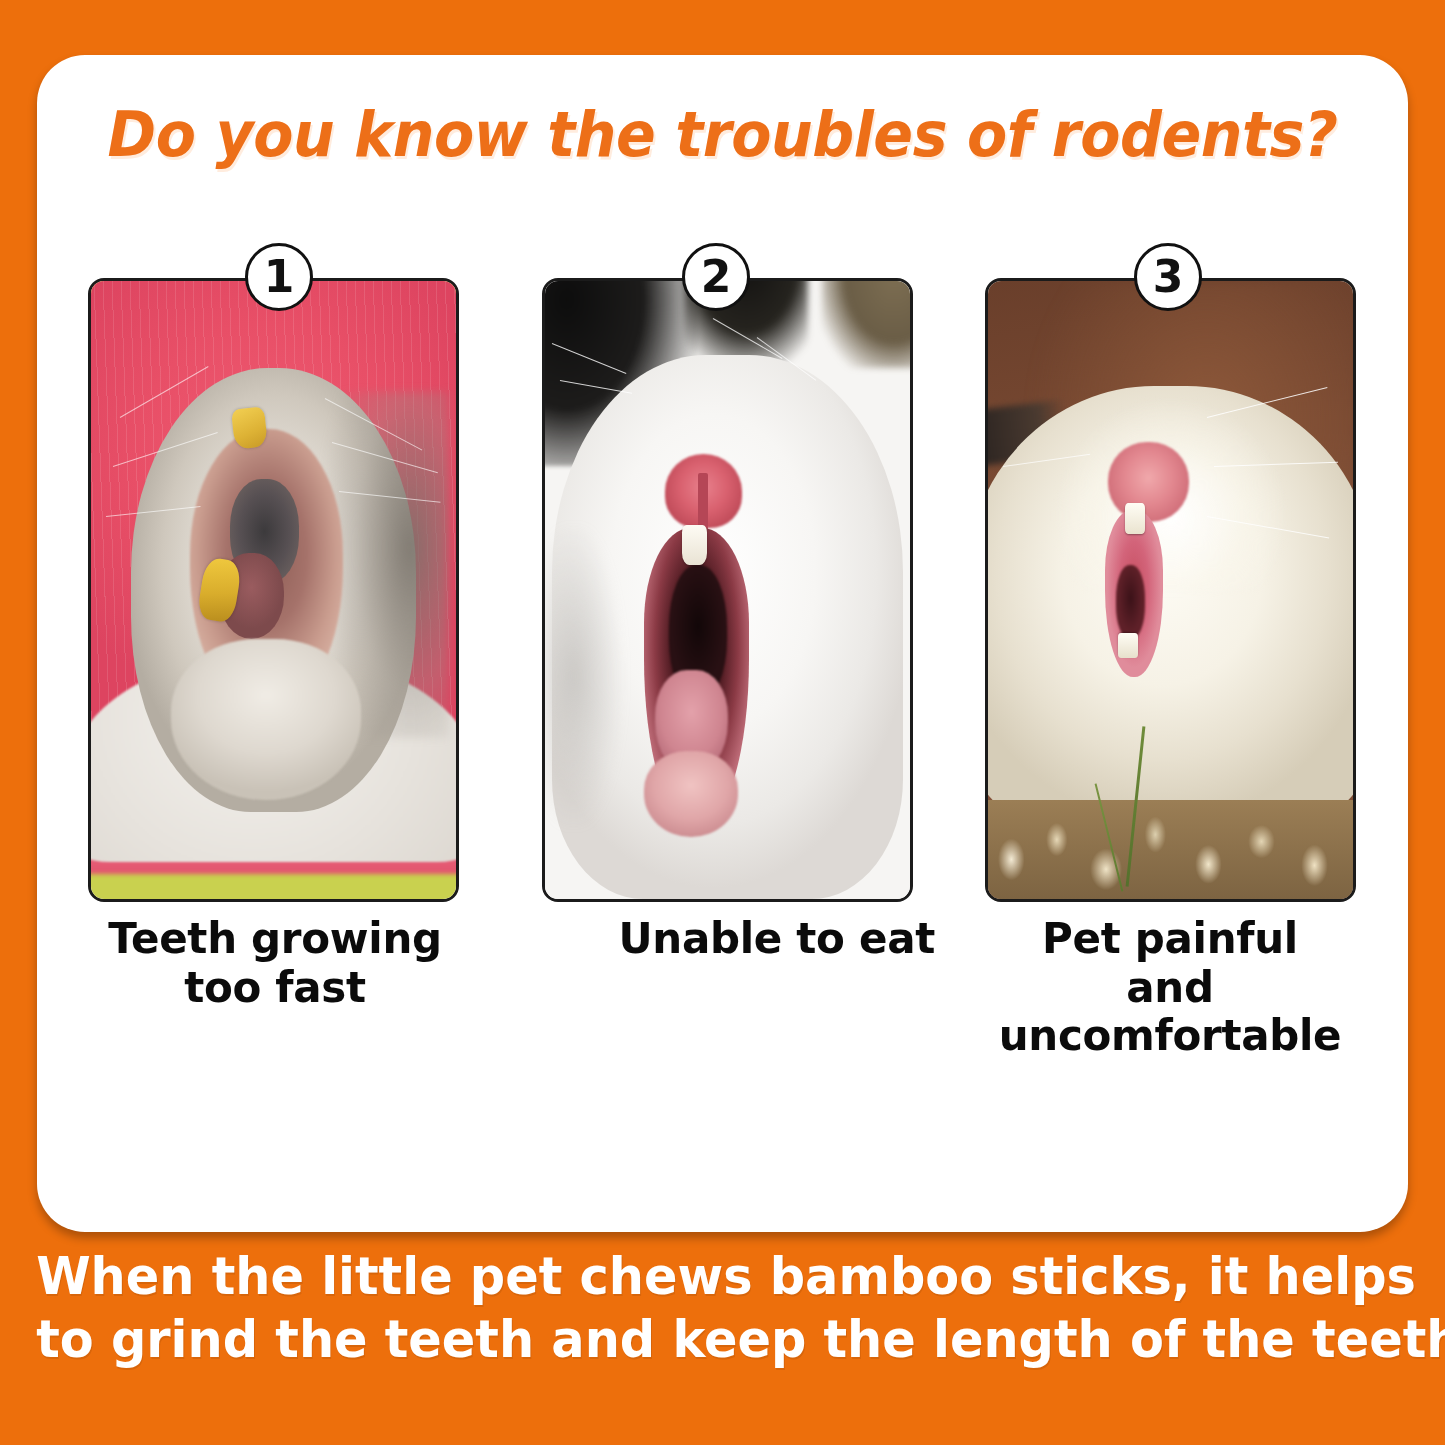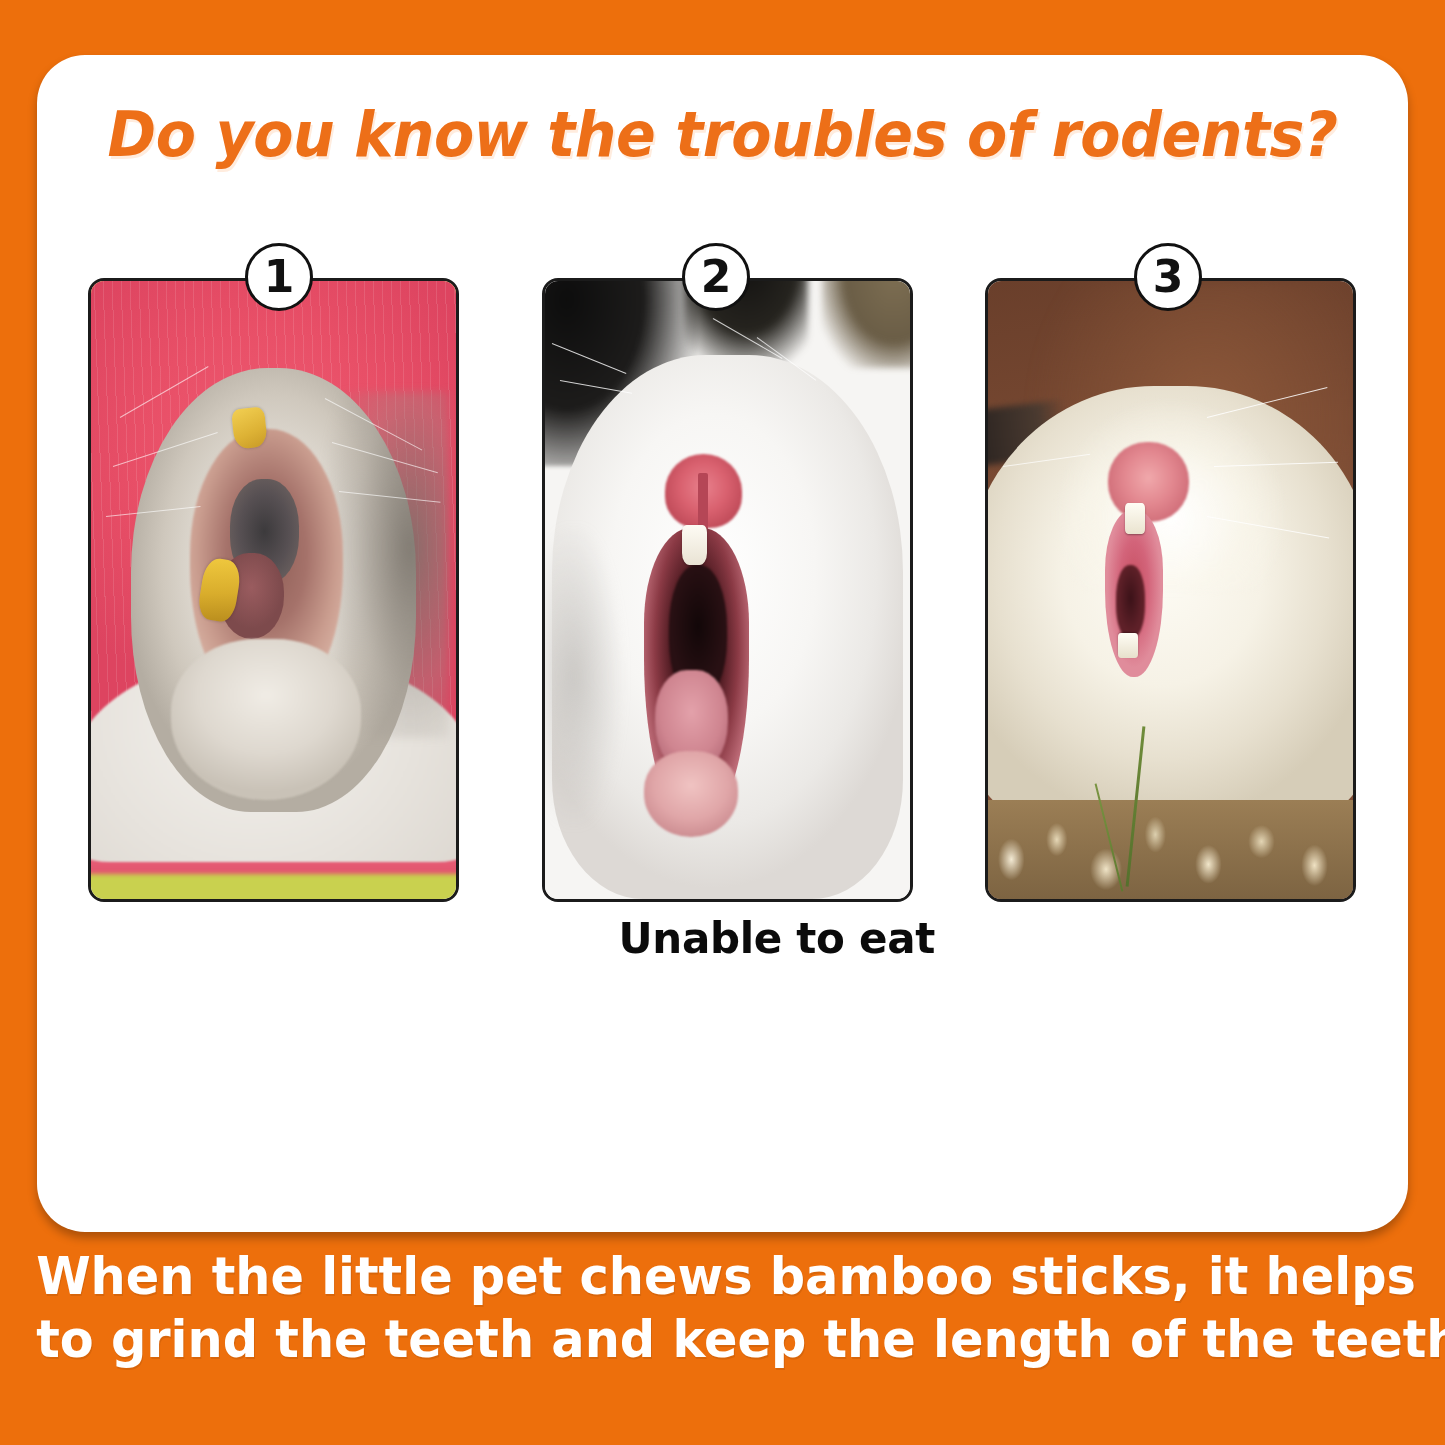--- a/index.html
+++ b/index.html
@@ -437,22 +437,31 @@
   <div class="badge b1">
     <span>1</span>
   </div>
   <div class="badge b2">
     <span>2</span>
   </div>
   <div class="badge b3">
     <span>3</span>
   </div>
 
+  <div class="caption k1">
+    <div>Teeth growing</div>
+    <div>too fast</div>
+  </div>
   <div class="caption k2">
     <div>Unable to eat</div>
+  </div>
+  <div class="caption k3">
+    <div>Pet painful</div>
+    <div>and</div>
+    <div>uncomfortable</div>
   </div>
 
   <div class="banner">
     <span class="ln">When the little pet chews bamboo sticks, it helps</span>
     <span class="ln">to grind the teeth and keep the length of the teeth.</span>
   </div>
 
 </div>
 
 </body></html>

